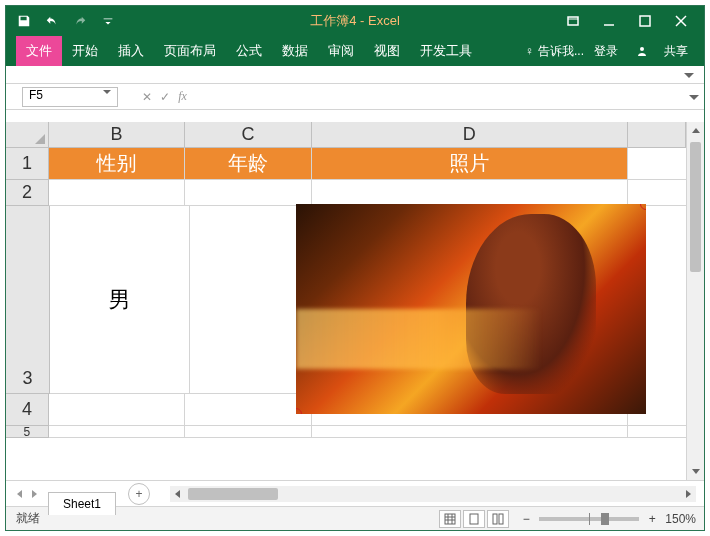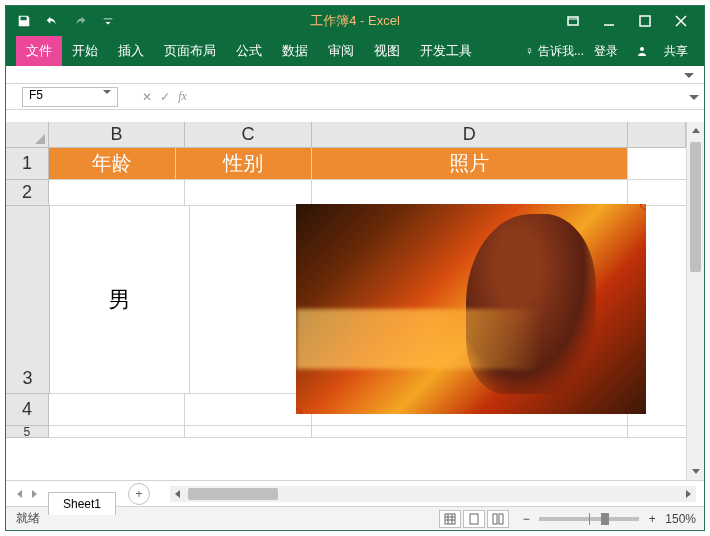--- a/index.html
+++ b/index.html
@@ -224,22 +224,22 @@
       <div class="col-headers">
         <div class="sel-all"></div>
         <div class="col-h col-B">B</div>
         <div class="col-h col-C">C</div>
         <div class="col-h col-D">D</div>
         <div class="col-h col-E"></div>
       </div>
       <div class="grid-rows">
         <div class="row r1">
           <div class="row-h">1</div>
+          <div class="cell header-cell col-B">性别</div>
           <div class="cell header-cell col-C">年龄</div>
-          <div class="cell header-cell col-B">性别</div>
           <div class="cell header-cell col-D">照片</div>
           <div class="cell col-E"></div>
         </div>
         <div class="row r2">
           <div class="row-h">2</div>
           <div class="cell col-B"></div>
           <div class="cell col-C"></div>
           <div class="cell col-D"></div>
           <div class="cell col-E"></div>
         </div>

